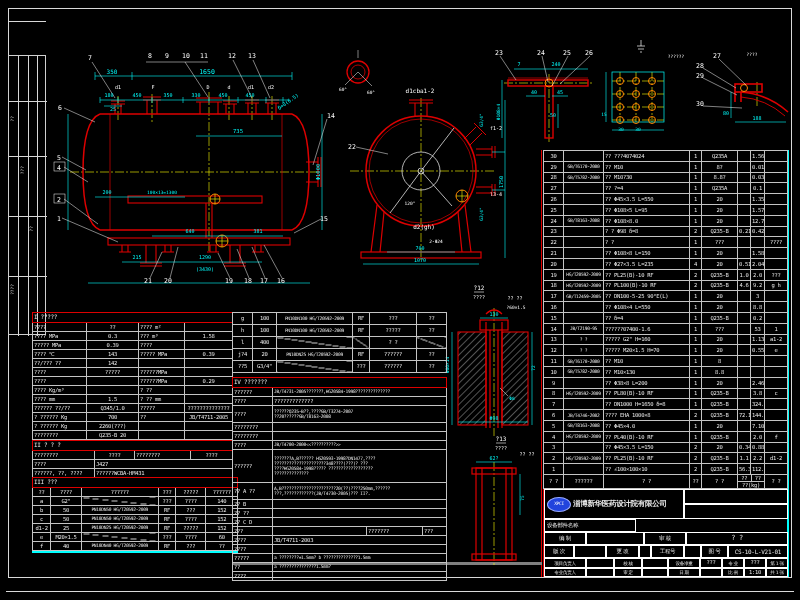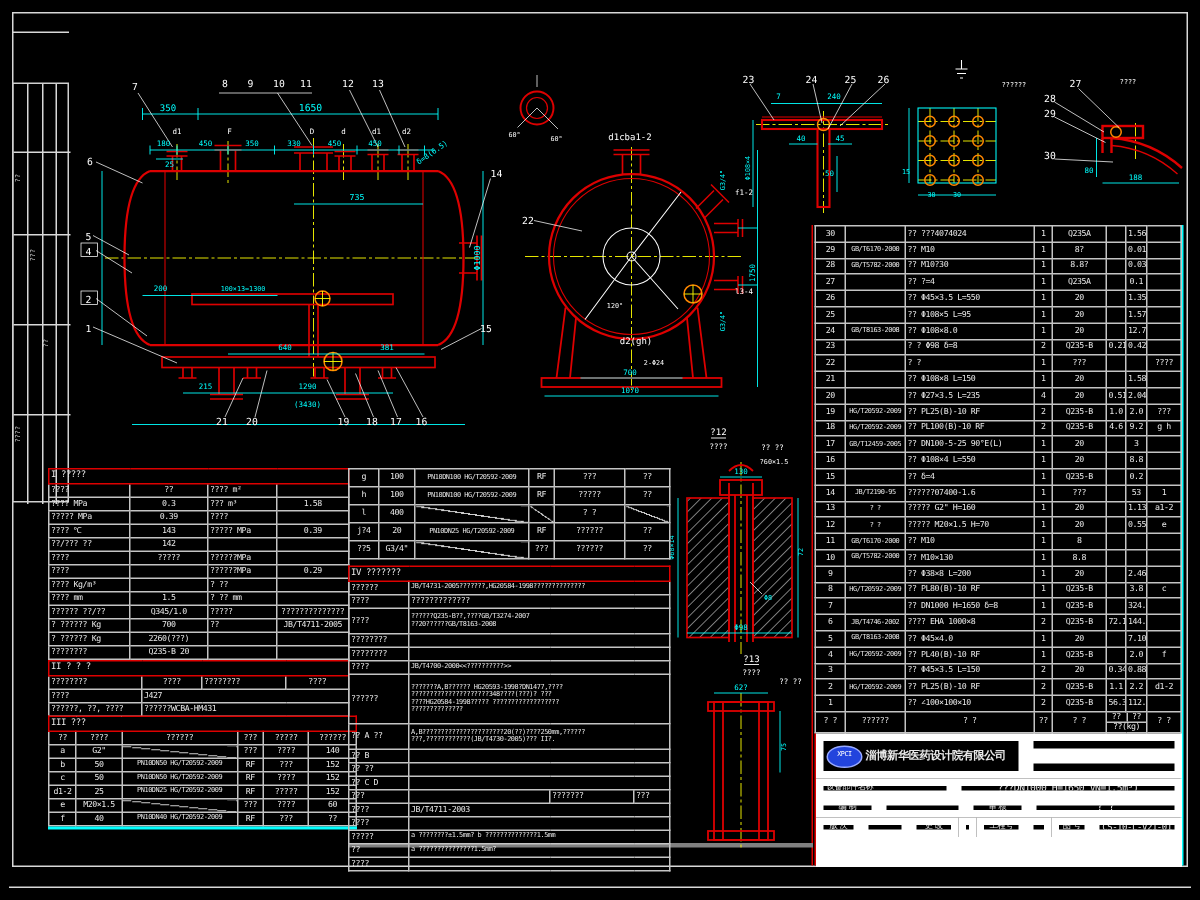--- a/index.html
+++ b/index.html
@@ -13,21 +13,21 @@
   td{border:1px solid #c4c4c4;padding:0 1px;overflow:hidden;white-space:nowrap;
      font:5.5px/1.1 "DejaVu Sans Mono",monospace;text-align:center;height:8px;letter-spacing:-0.3px;}
   .l{text-align:left;}
   .bom{width:244px;}
   .bom td{height:9.8px;}
   .bom .hdr td{height:13px;}
   .redframe{border:1px solid #dd0000;}
   .sect{border:1px solid #dd0000;text-align:left;font-size:6px;height:9px;}
   .noz td:nth-child(3):empty, .noz td:nth-child(6):empty, .noz td:nth-child(4):empty{
      background:linear-gradient(to top right,transparent 48%,#cfcfcf 48%,#cfcfcf 52%,transparent 52%);}
-  .tb{position:absolute;border:5px solid #ffffff;display:flex;align-items:center;justify-content:center;
+  .tb{position:absolute;border:1px solid #ffffff;display:flex;align-items:center;justify-content:center;
       overflow:hidden;font:5.5px/1 "DejaVu Sans Mono",monospace;box-sizing:border-box;letter-spacing:-0.3px;text-align:center;}
   .tb.l{justify-content:flex-start;padding-left:2px;}
   .wtop{display:flex;height:6px;border-bottom:1px solid #c4c4c4;}
   .wtop span{flex:1;overflow:hidden;}
   .wtop span:first-child{border-right:1px solid #c4c4c4;}
   .rot{writing-mode:vertical-rl;transform:rotate(180deg);font-size:4.5px;color:#cfcfcf;}
   svg text{font-family:"DejaVu Sans Mono",monospace;}
   .req td{text-align:left;}
 </style>
 </head>
@@ -682,21 +682,20 @@
   <div class="abs" style="left:543px;top:489px;width:244px;height:88px;border-left:1px solid #dd0000">
     <div class="tb l" style="left:0;top:0;width:140px;height:30px">
       <span style="width:22px;height:13px;background:#2244dd;border:1px solid #99aaff;border-radius:50%;
                    color:#fff;font-size:4.5px;display:inline-flex;align-items:center;justify-content:center;margin-right:2px">XPCI</span>
       <span style="font:bold 7.5px 'DejaVu Sans',sans-serif">淄博新华医药设计院有限公司</span>
     </div>
     <div class="tb" style="left:140px;top:0;width:104px;height:15px"></div>
     <div class="tb" style="left:140px;top:15px;width:104px;height:15px"></div>
 
     <div class="tb l" style="left:0;top:30px;width:92px;height:13px;font-family:'DejaVu Sans',sans-serif">设备部件名称</div>
-    <div class="tb" style="left:92px;top:30px;width:152px;height:13px;font-size:6.5px">???DN1000 H=1650 VN=1.5m³)</div>
 
     <div class="tb" style="left:0;top:43px;width:42px;height:13px;font-family:'DejaVu Sans',sans-serif">编 制</div>
     <div class="tb" style="left:42px;top:43px;width:58px;height:13px"></div>
     <div class="tb" style="left:100px;top:43px;width:42px;height:13px;font-family:'DejaVu Sans',sans-serif">审 核</div>
     <div class="tb" style="left:142px;top:43px;width:102px;height:13px;font-size:7px">? ?</div>
 
     <div class="tb" style="left:0;top:56px;width:30px;height:13px;font-family:'DejaVu Sans',sans-serif">版 次</div>
     <div class="tb" style="left:30px;top:56px;width:32px;height:13px"></div>
     <div class="tb" style="left:62px;top:56px;width:33px;height:13px;font-family:'DejaVu Sans',sans-serif">更 改</div>
     <div class="tb" style="left:95px;top:56px;width:12px;height:13px"></div>

